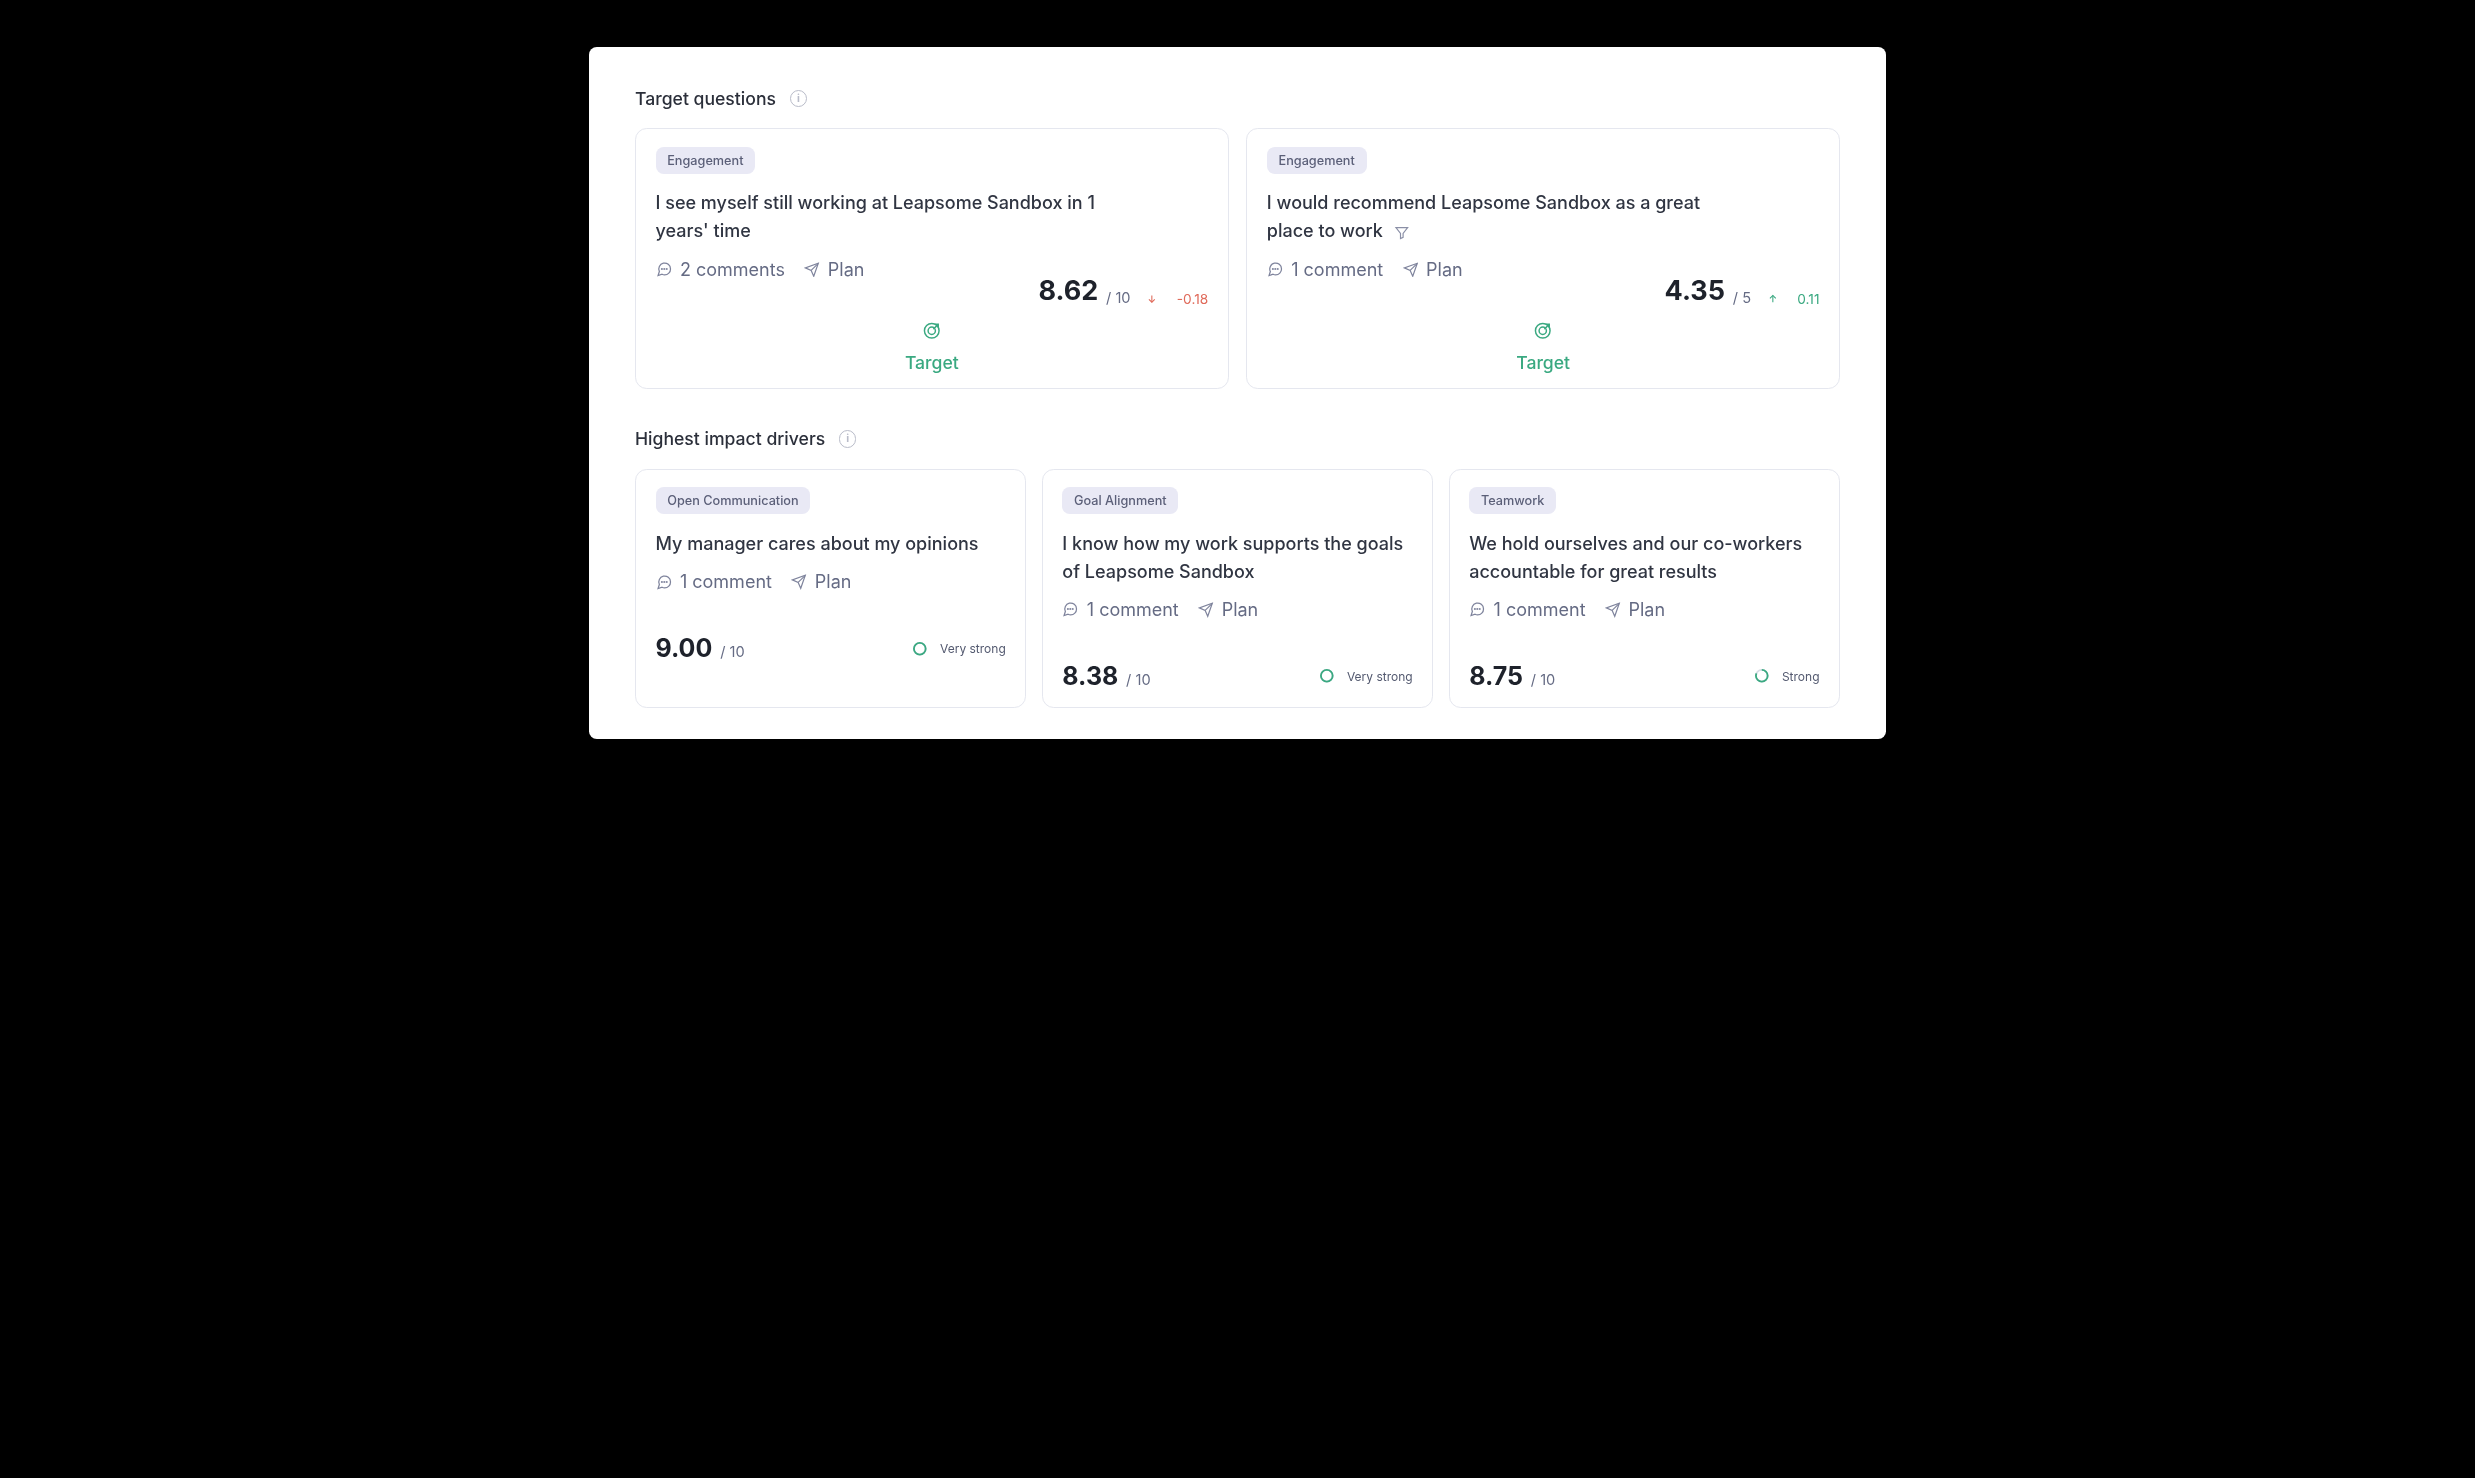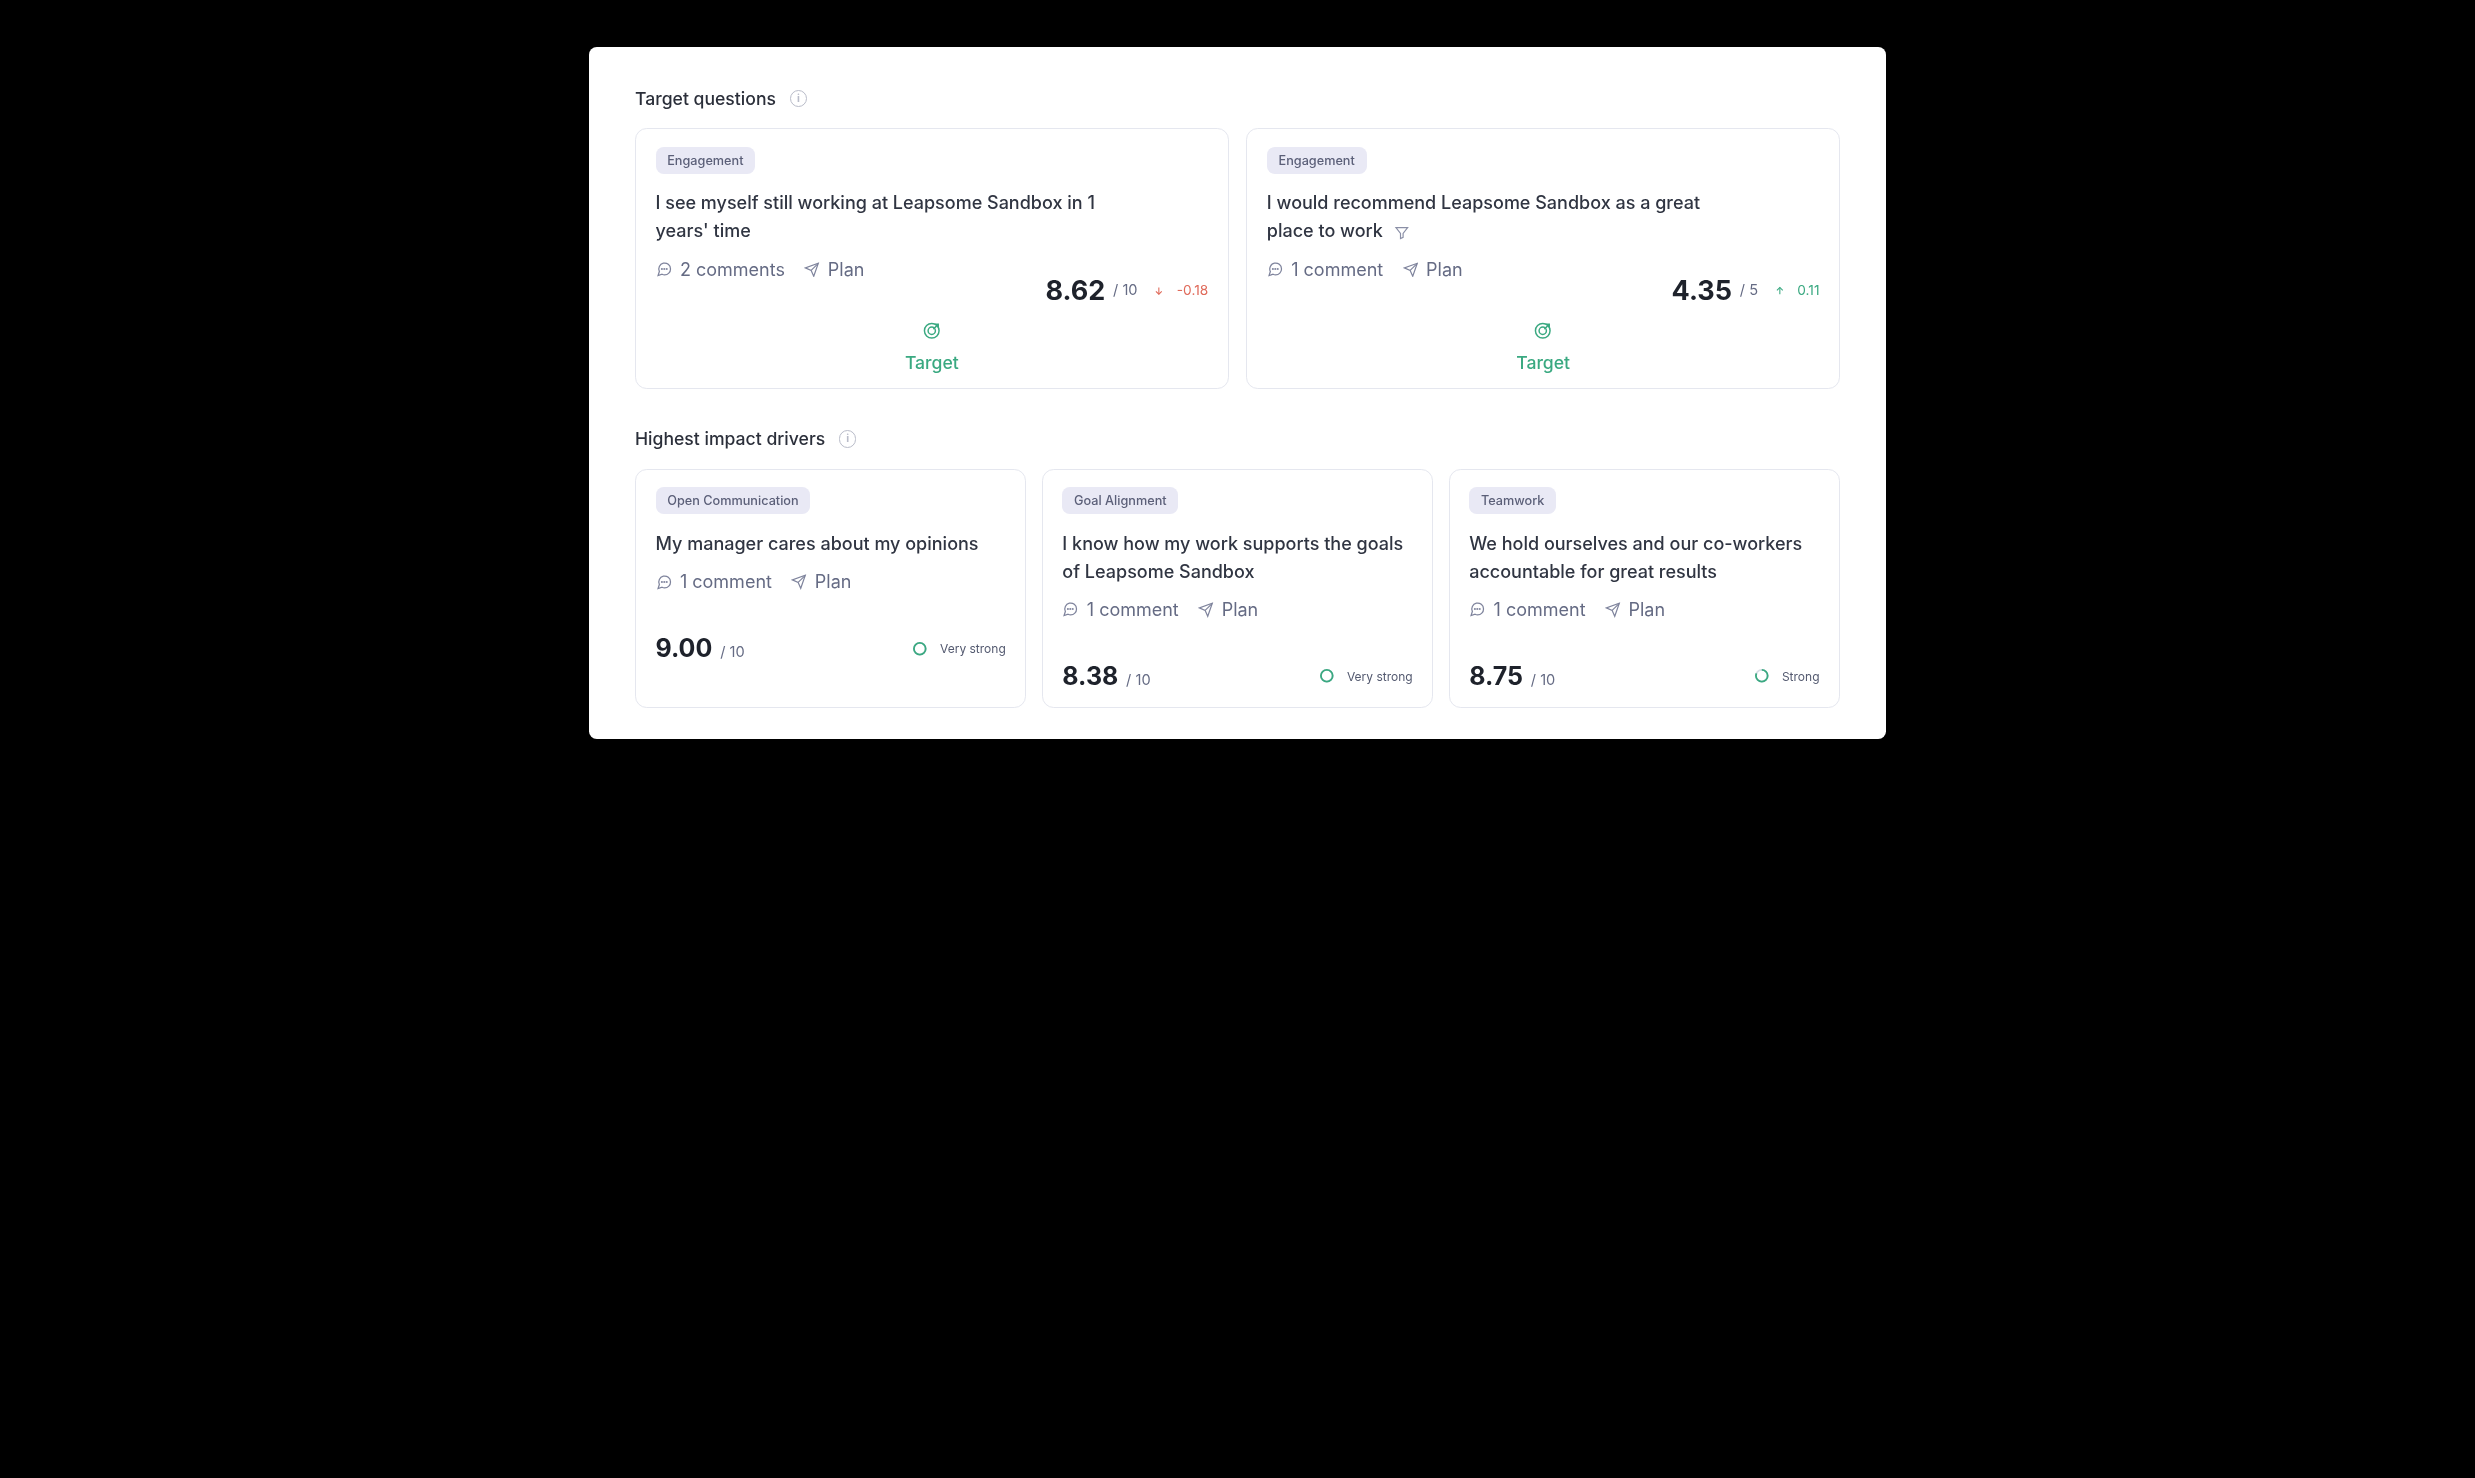--- a/index.html
+++ b/index.html
@@ -92,28 +92,28 @@
     align-items:center;
     gap:19.5px;
     margin-top:13.7px;
     color:var(--muted);
     font-size:18px;
   }
   .meta-item{display:inline-flex;align-items:center;gap:7.8px}
   .meta-item svg{color:#7e839c}
   .score-row{
     display:flex;
-    align-items:center;
+    align-items:flex-end;
     justify-content:flex-end;
     gap:7.8px;
     margin-top:-5.9px;
   }
   .score{font-size:27px;font-weight:700;color:#1e222b}
   .outof{color:var(--muted);font-size:14.6px}
-  .delta{display:inline-flex;align-items:center;gap:12px;font-size:13.7px;margin-left:7.8px}
+  .delta{display:inline-flex;align-items:center;gap:19px;font-size:13.7px;margin-left:7.8px}
   .delta.up{color:var(--green)}
   .delta.down{color:var(--red)}
   .target-row{
     display:flex;justify-content:flex-end;align-items:center;
     gap:11.7px;margin-top:13.7px;color:var(--green);
     font-size:17.6px;font-weight:500;flex-direction:column;
   }
   .target-row svg{color:var(--green)}
 
   .driver-bottom{

